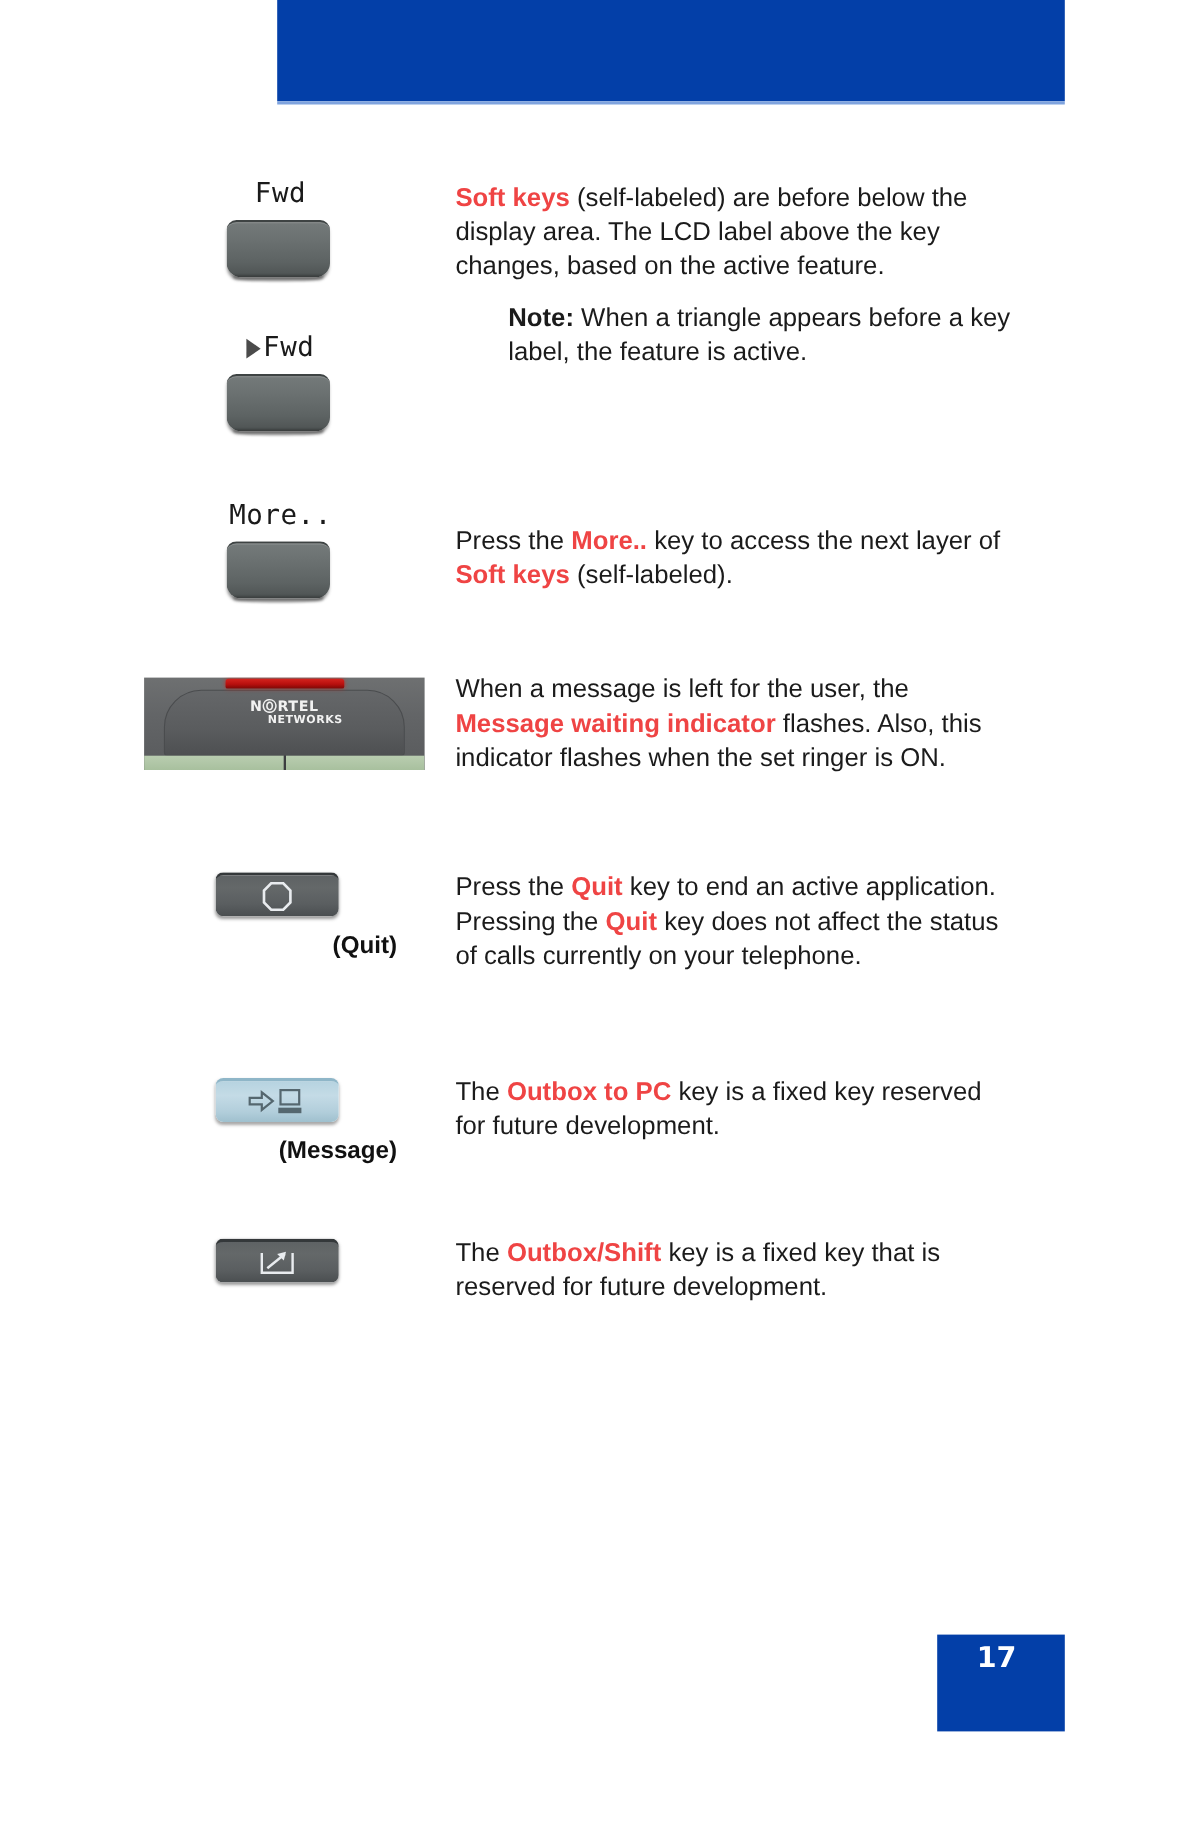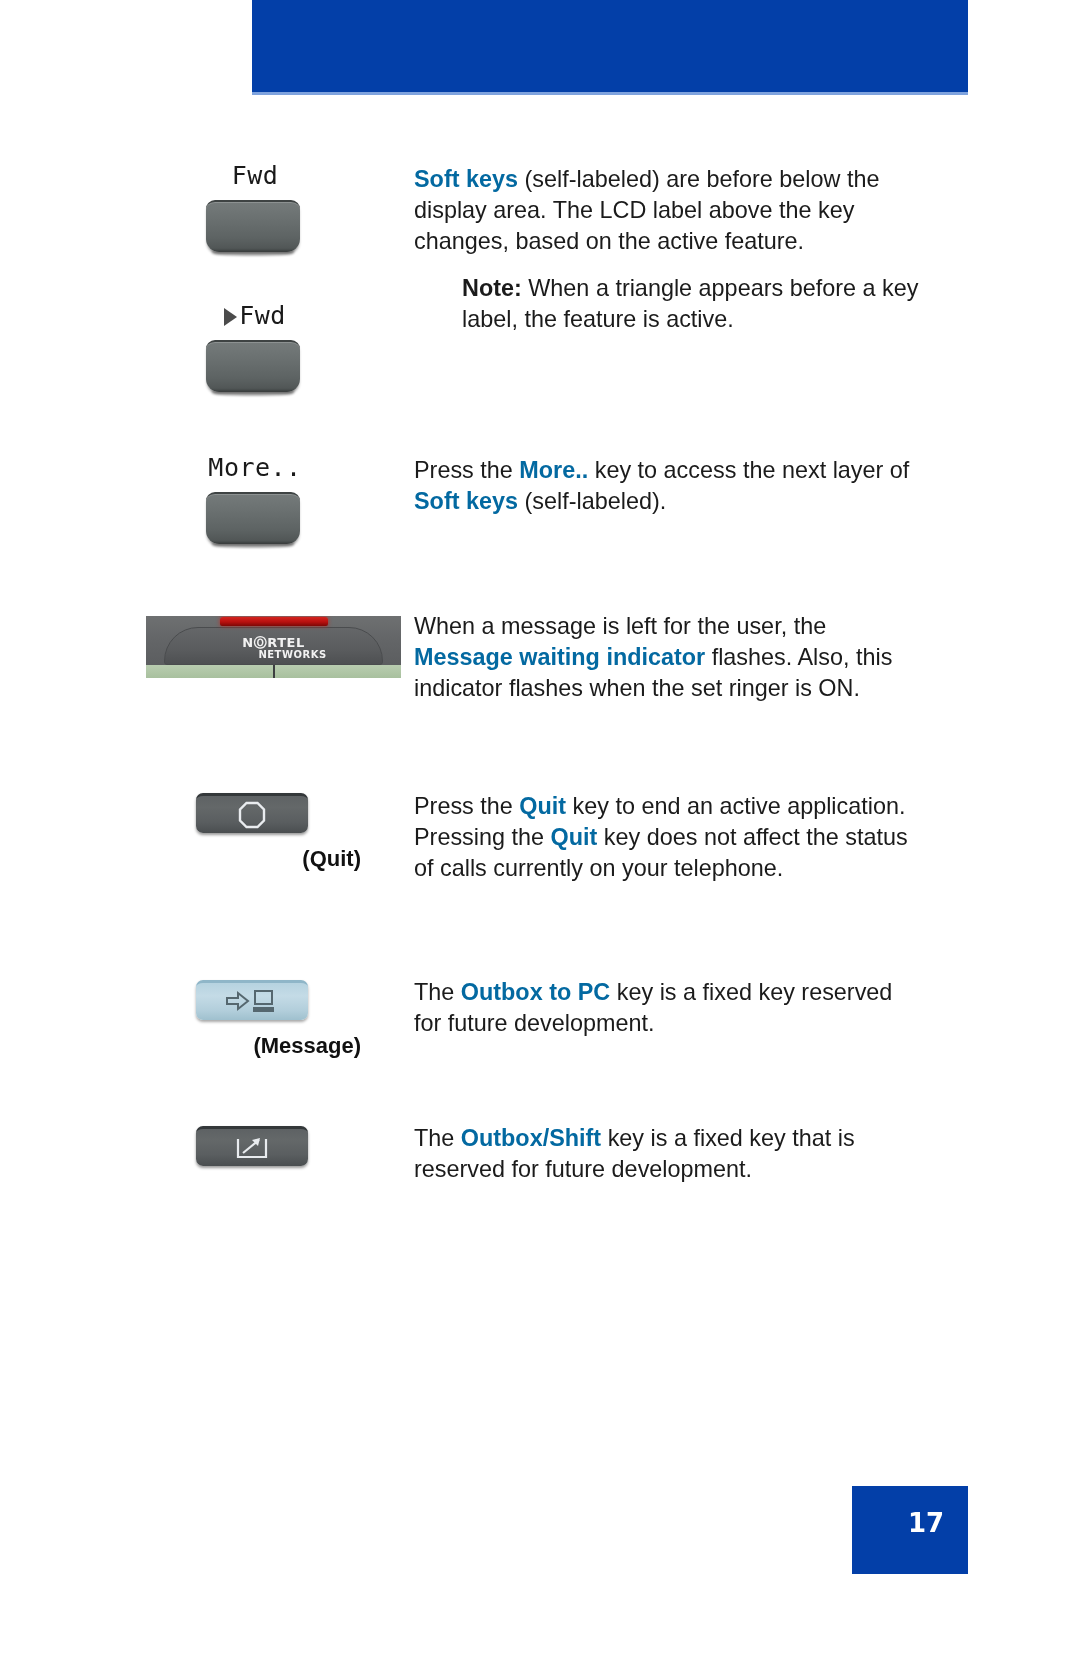--- a/index.html
+++ b/index.html
@@ -50,21 +50,21 @@
     width: 510px;
     font-size: 23.4px;
     line-height: 31px;
     color: #1b1b1b;
     font-family: "Liberation Sans", sans-serif;
   }
   .text-col p {
     margin: 0;
   }
   .blue {
-    color: #0369a1;
+    color: #ef4444;
     font-weight: bold;
   }
   .note-block {
     margin-top: 16px !important;
     padding-left: 48px;
   }
   .note-lead {
     font-weight: bold;
   }
 
@@ -111,24 +111,24 @@
     bottom: -4px;
     height: 6px;
     border-radius: 0 0 50% 50%;
     background: rgba(0,0,0,0.25);
     filter: blur(1px);
   }
 
   
   #mwi-photo {
     position: absolute;
-    left: 146px;
+    left: 131px;
     top: 616px;
     width: 255px;
-    height: 62px;
+    height: 84px;
     background: linear-gradient(180deg, #6e7071 0%, #636567 40%, #585a5c 100%);
     overflow: hidden;
   }
   #mwi-led {
     position: absolute;
     left: 50%;
     transform: translateX(-50%);
     top: 1px;
     width: 108px;
     height: 9px;
@@ -218,32 +218,32 @@
   #footer-pagebox {
     position: absolute;
     left: 852px;
     top: 1486px;
     width: 116px;
     height: 88px;
     background: #033FA8;
   }
   #footer-pagenum {
     position: absolute;
-    left: 872px;
+    left: 852px;
     top: 1486px;
     width: 108px;
     height: 88px;
     color: #ffffff;
     font-size: 26px;
     font-weight: bold;
     font-family: "DejaVu Sans", sans-serif;
     display: flex;
     align-items: flex-start;
     justify-content: center;
-    padding-top: 22px;
+    padding-top: 6px;
     box-sizing: border-box;
   }
 </style>
 </head>
 <body>
 
 <div id="header-banner"></div>
 <div id="header-banner-underline"></div>
 <div id="header-title">About the IP Phone 2002</div>
 
@@ -260,21 +260,21 @@
 <div class="text-col" style="top:164px;">
   <p><span class="blue">Soft keys</span><span> (self-labeled) are before below the display area. The LCD label above the key changes, based on the active feature.</span></p>
   <p class="note-block"><span class="note-lead">Note:</span><span> When a triangle appears before a key label, the feature is active.</span></p>
 </div>
 
 <div class="lcd-wrap" style="left:155px; top:455px;">
   <span class="lcd-label">More..</span>
 </div>
 <div class="softkey" style="left:206px; top:492px;"></div>
 
-<div class="text-col" style="top:455px;">
+<div class="text-col" style="top:476px;">
   <p><span>Press the </span><span class="blue">More..</span><span> key to access the next layer of </span><span class="blue">Soft keys</span><span> (self-labeled).</span></p>
 </div>
 
 <div id="mwi-photo">
   <div id="mwi-bezel"></div>
   <div id="mwi-led"></div>
   <div id="mwi-logo">
     <span id="mwi-logo-main">NⓄRTEL</span>
     <span id="mwi-logo-sub">NETWORKS</span>
   </div>

